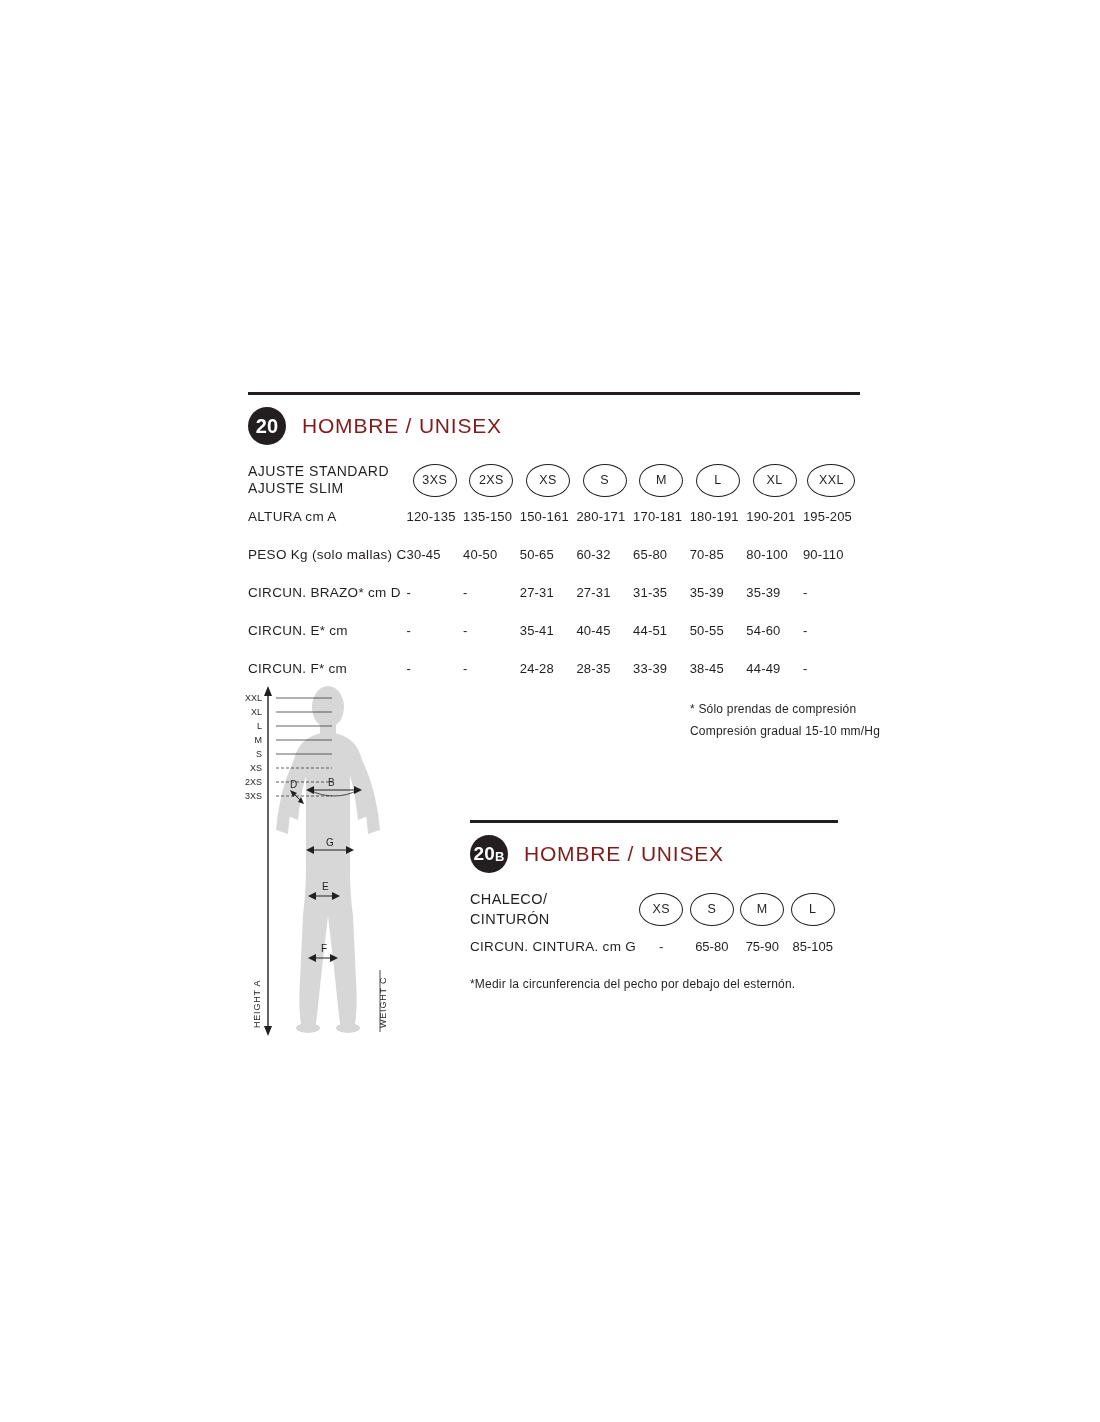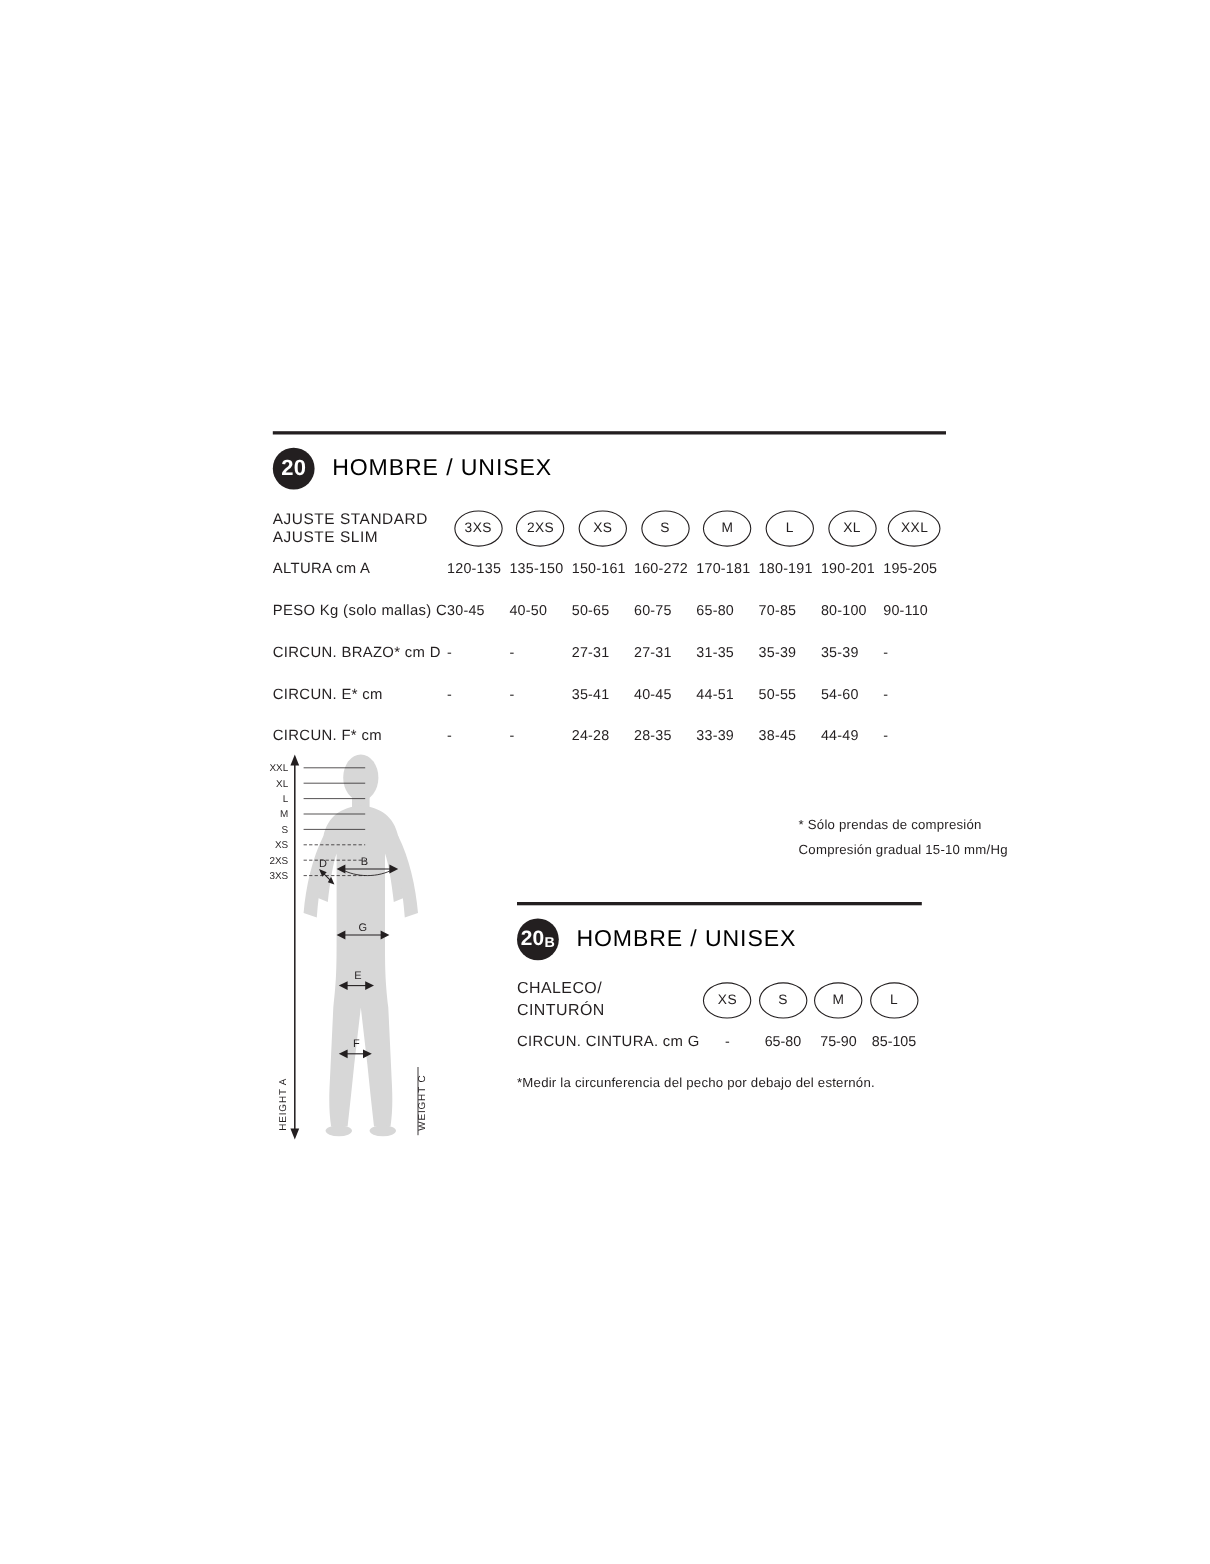--- a/index.html
+++ b/index.html
@@ -59,21 +59,21 @@
   }
   .badge .sub {
     font-size: 13px;
     position: relative;
     top: 2px;
   }
   .sec-title {
     margin-left: 16px;
     font-size: 21px;
     letter-spacing: 0.8px;
-    color: #000000;
+    color: #7f1d1d;
   }
 
   
   table.sizes {
     border-collapse: collapse;
     margin-top: 18px;
     width: 612px;
   }
   table.sizes td, table.sizes th {
     padding: 0;
@@ -116,26 +116,25 @@
     letter-spacing: 0.2px;
     color: #231f20;
     height: 38px;
   }
   tr.data-row td { height: 38px; }
 
   
   .notes {
     position: absolute;
     left: 690px;
-    top: 739px;
+    top: 698px;
     font-size: 12px;
     line-height: 22px;
     letter-spacing: 0.2px;
     color: #231f20;
-    margin-left: 36px;
   }
 
   
   .sec20b {
     position: absolute;
     left: 470px;
     top: 820px;
     width: 368px;
   }
   .rule-top-b {
@@ -230,34 +229,34 @@
         <td class="size-col"><span class="oval">L</span></td>
         <td class="size-col"><span class="oval">XL</span></td>
         <td class="size-col"><span class="oval wide">XXL</span></td>
       </tr>
 
       <tr class="data-row">
         <td class="rowlabel">ALTURA cm A</td>
         <td class="val">120-135</td>
         <td class="val">135-150</td>
         <td class="val">150-161</td>
-        <td class="val">160-272</td>
+        <td class="val">280-171</td>
         <td class="val">170-181</td>
         <td class="val">180-191</td>
         <td class="val">190-201</td>
         <td class="val">195-205</td>
       </tr>
 
 
       <tr class="data-row">
         <td class="rowlabel">PESO Kg (solo mallas) C</td>
         <td class="val">30-45</td>
         <td class="val">40-50</td>
         <td class="val">50-65</td>
-        <td class="val">60-75</td>
+        <td class="val">60-32</td>
         <td class="val">65-80</td>
         <td class="val">70-85</td>
         <td class="val">80-100</td>
         <td class="val">90-110</td>
       </tr>
 
       <tr class="data-row">
         <td class="rowlabel">CIRCUN. BRAZO* cm D</td>
         <td class="val">-</td>
         <td class="val">-</td>

